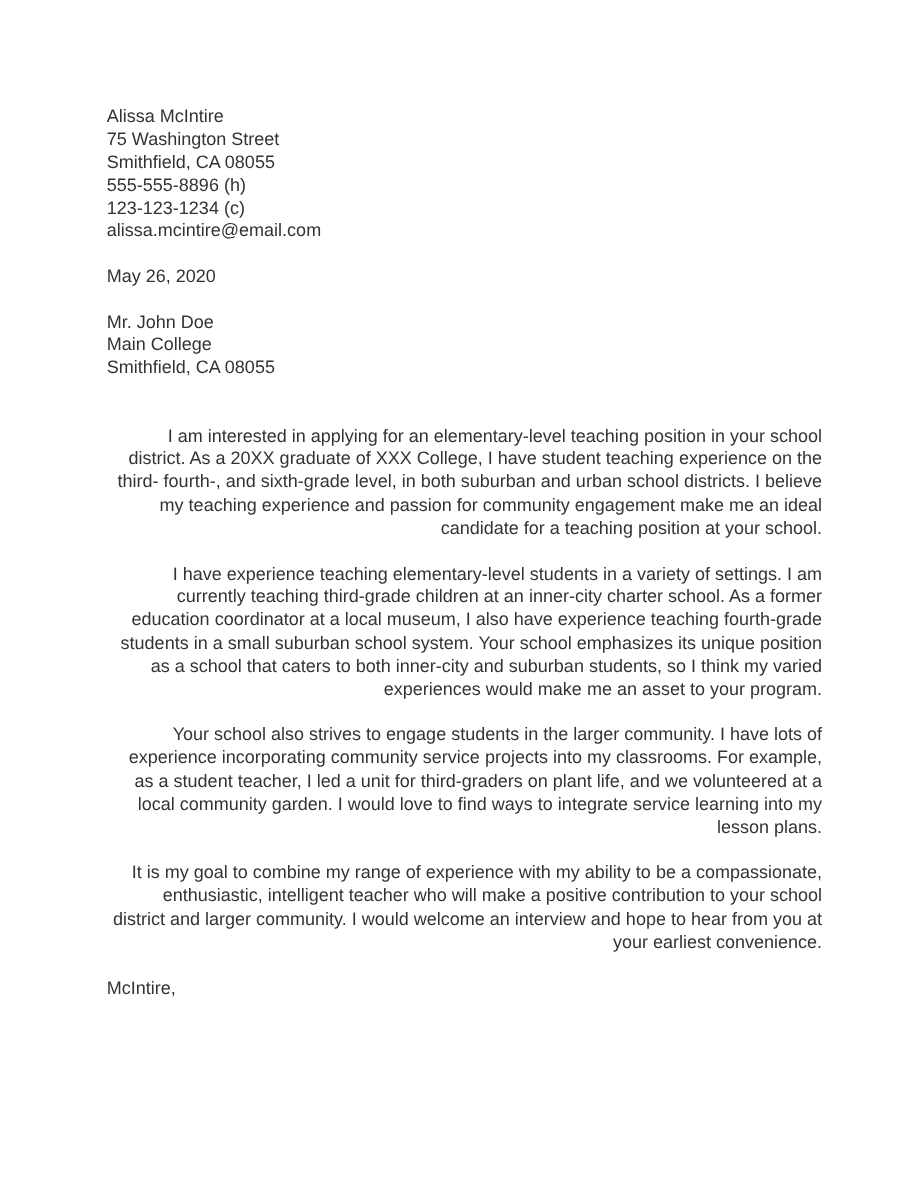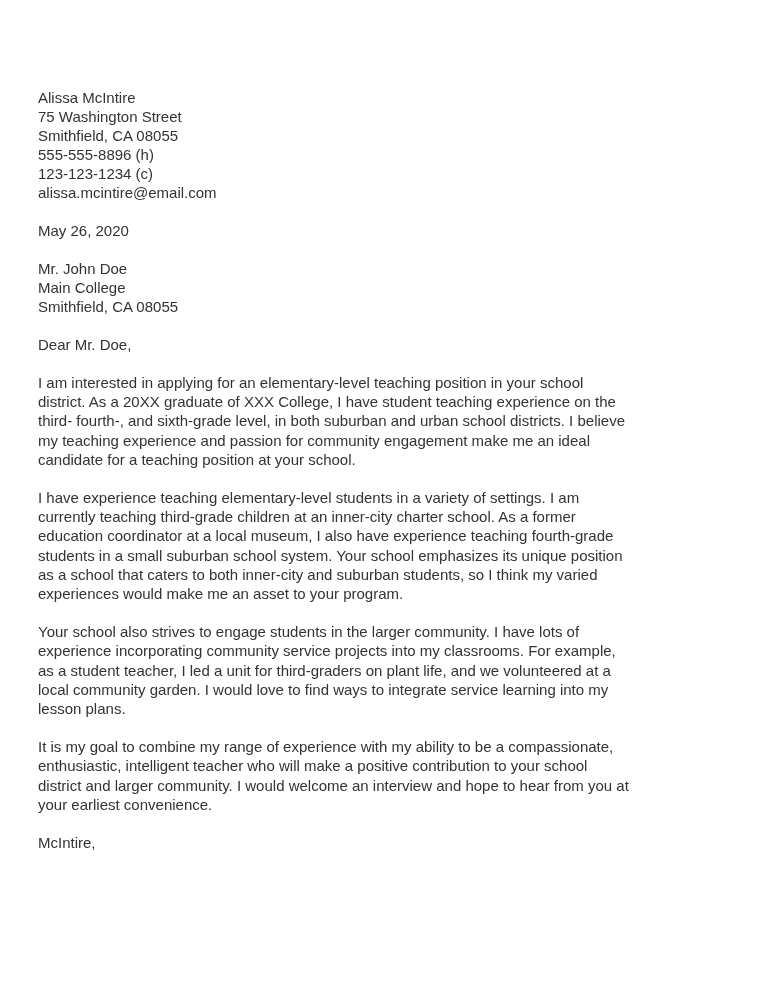--- a/index.html
+++ b/index.html
@@ -14,39 +14,39 @@
     overflow: hidden;
     font-family: "Liberation Sans", sans-serif;
   }
 
   .page {
     position: relative;
     width: 768px;
     height: 994px;
     background: #ffffff;
     box-sizing: border-box;
-    padding: 88px 0 0 38px;
+    padding: 88px 0 0 89px;
   }
 
   .letter {
     width: 596px;
   }
 
   .line {
     font-size: 15px;
     line-height: 19px;
     color: #333333;
     white-space: pre;
   }
 
   .para {
     font-size: 15px;
     line-height: 19.2px;
     color: #333333;
-    text-align: left;
+    text-align: right;
     margin: 0;
   }
 
   
   .gap-1 { height: 19px; }
 
   .sender-block,
   .date-block,
   .recipient-block,
   .salutation-block,
@@ -79,23 +79,20 @@
     <div class="gap-1"></div>
 
     <div class="recipient-block">
       <div class="line">Mr. John Doe</div>
       <div class="line">Main College</div>
       <div class="line">Smithfield, CA 08055</div>
     </div>
 
     <div class="gap-1"></div>
 
-    <div class="salutation-block">
-      <div class="line">Dear Mr. Doe,</div>
-    </div>
 
     <div class="gap-1"></div>
 
     <div class="body-block">
       <p class="para">I am interested in applying for an elementary-level teaching position in your school district. As a 20XX graduate of XXX College, I have student teaching experience on the third- fourth-, and sixth-grade level, in both suburban and urban school districts. I believe my teaching experience and passion for community engagement make me an ideal candidate for a teaching position at your school.</p>
     </div>
 
     <div class="gap-1"></div>
 
     <div class="body-block">

